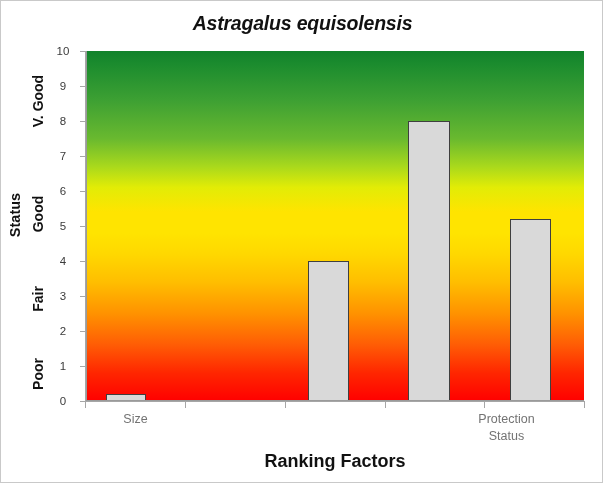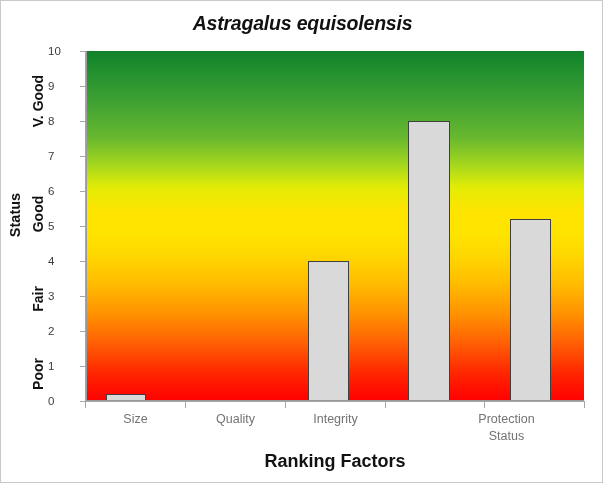--- a/index.html
+++ b/index.html
@@ -99,21 +99,21 @@
     position: absolute;
     left: 79px;
     width: 5px;
     height: 1px;
     background: #a6a6a6;
   }
   .y-tick-label {
     position: absolute;
     right: 0;
     width: 30px;
-    text-align: left;
+    text-align: center;
     font-size: 11.5px;
     color: #3b3b3b;
     transform: translateY(-50%);
   }
   #y-tick-labels {
     position: absolute;
     left: 45px;
     top: 0;
     width: 32px;
     height: 483px;
@@ -225,25 +225,21 @@
   <div class="x-tick-mark" style="left:84px;"></div>
   <div class="x-tick-mark" style="left:184px;"></div>
   <div class="x-tick-mark" style="left:284px;"></div>
   <div class="x-tick-mark" style="left:384px;"></div>
   <div class="x-tick-mark" style="left:483px;"></div>
   <div class="x-tick-mark" style="left:583px;"></div>
 
   <div class="cat-label" style="left:85px; width:99px;">
     <div>Size</div>
   </div>
-  <div class="cat-label" style="left:185px; width:99px;">
-    <div>Quality</div>
-  </div>
   <div class="cat-label" style="left:285px; width:99px;">
-    <div>Integrity</div>
   </div>
   <div class="cat-label" style="left:456px; width:99px;">
     <div>Protection</div>
     <div>Status</div>
   </div>
 
   <div id="x-axis-title">Ranking Factors</div>
 
 </div>
 

